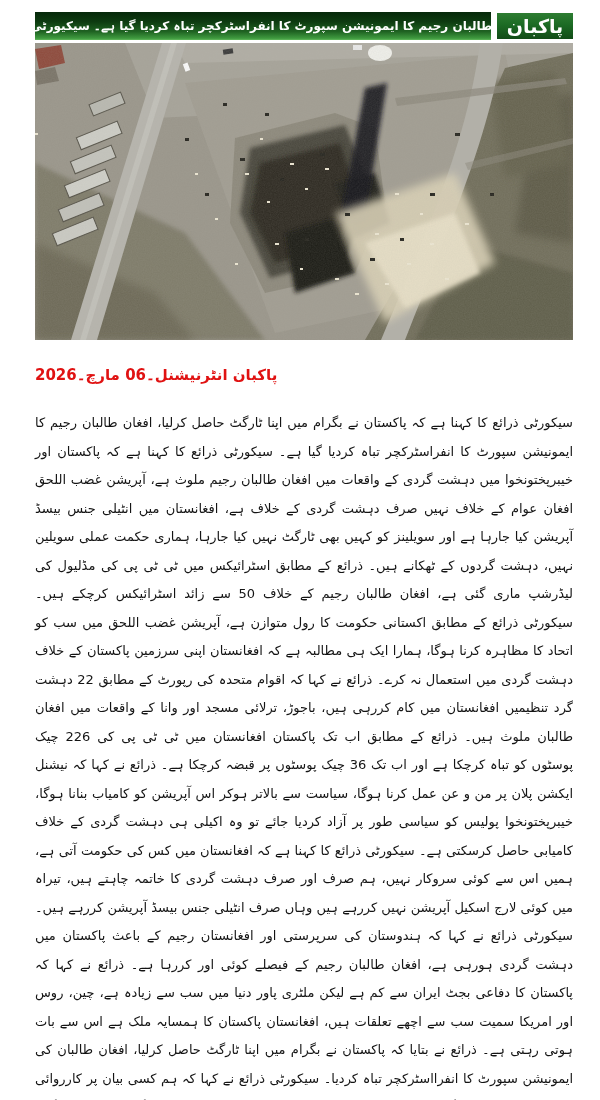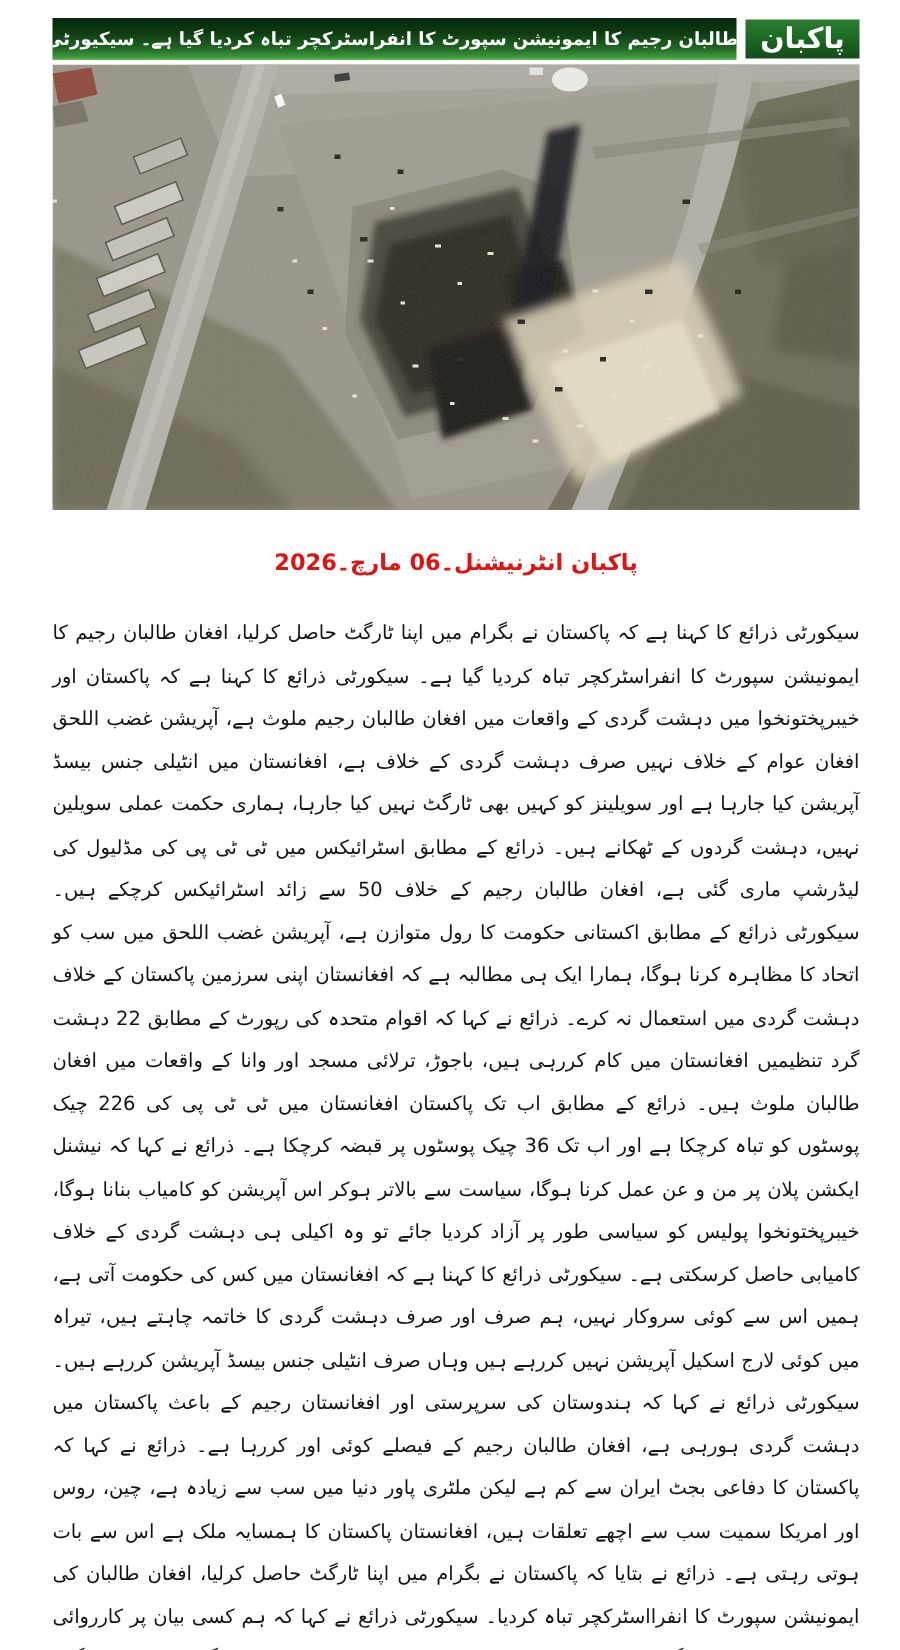--- a/index.html
+++ b/index.html
@@ -54,21 +54,21 @@
   }
   
   .photo {
     display: block;
     width: 538px;
     height: 297px;
   }
   
   .dateline {
     margin-top: 26px;
-    text-align: center;
+    text-align: left;
     direction: rtl;
     color: #e01212;
     font-weight: bold;
     font-size: 15px;
   }
   
   .article {
     margin-top: 25px;
     direction: rtl;
     text-align: justify;

